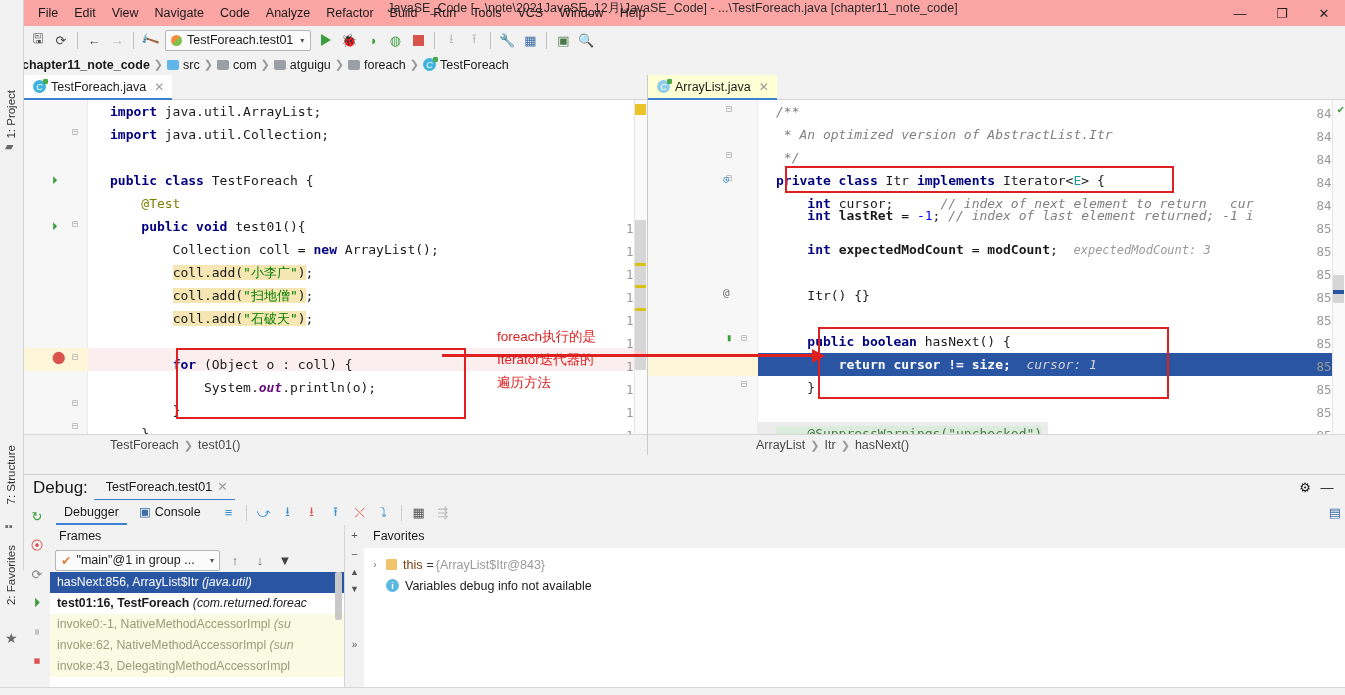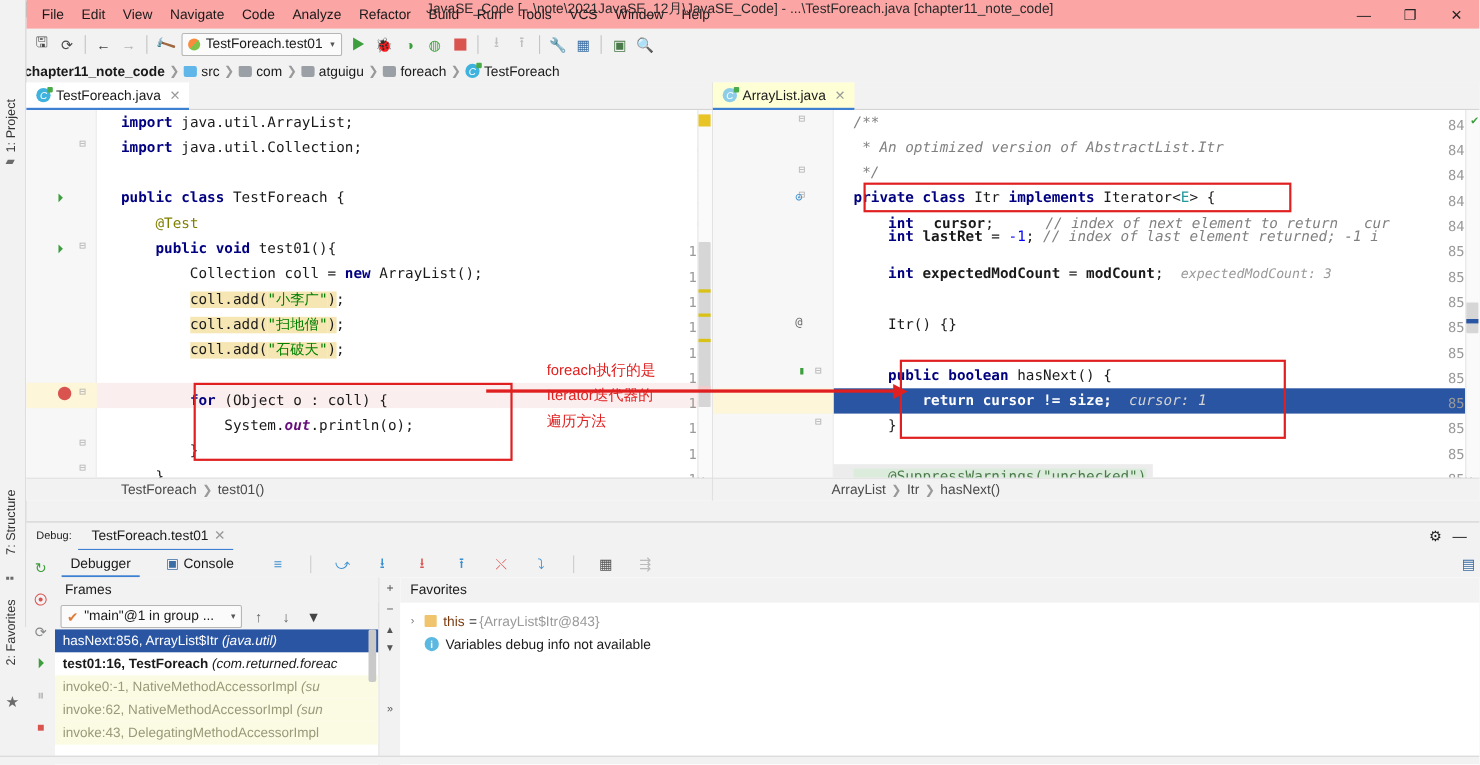--- a/index.html
+++ b/index.html
@@ -96,28 +96,28 @@
   .thumb{position:absolute;right:1px;width:11px;background:#d6d6d6;border-radius:1px;}
   .mk{position:absolute;right:1px;width:11px;height:3px;}
 
   .bcbar{height:21px;background:#f2f2f2;border-top:1px solid #d6d6d6;display:flex;align-items:center;
     padding-left:86px;gap:5px;font-size:12.5px;color:#4a4a4a;}
   .bcbar.r{padding-left:108px;}
 
   
   .debugwin{position:absolute;left:24px;right:0;top:474px;bottom:0;background:#f2f2f2;display:flex;flex-direction:column;}
   .dbg-head{height:26px;display:flex;align-items:center;gap:6px;padding-left:9px;border-top:1px solid #cfcfcf;}
-  .dbg-head .lab{font-size:10px;}
+  .dbg-head .lab{font-size:17px;}
   .dbg-tab{display:flex;align-items:center;gap:5px;padding:0 7px;height:26px;border-bottom:2px solid #3d7fd1;font-size:12.5px;}
   .dbg-head-right{margin-left:auto;display:flex;gap:2px;padding-right:8px;}
 
   .dbg-body{flex:1;display:flex;}
   .dbg-sidetools{width:26px;background:#f2f2f2;display:flex;flex-direction:column;align-items:center;gap:9px;padding-top:6px;}
   .dbg-main{flex:1;display:flex;flex-direction:column;background:#f2f2f2;}
-  .dbg-tabs{height:25px;display:flex;align-items:center;gap:16px;padding-left:6px;}
+  .dbg-tabs{height:25px;display:flex;align-items:center;gap:4px;padding-left:6px;}
   .dtab{padding:0 8px;height:25px;line-height:25px;font-size:12.5px;}
   .dtab.active{border-bottom:2px solid #3d7fd1;}
   .dbg-toolbar-ico{width:20px;height:20px;display:flex;align-items:center;justify-content:center;font-size:13px;}
   .dbg-split{flex:1;display:flex;background:#fff;}
   .frames-col{width:295px;background:#f2f2f2;border-right:1px solid #d4d4d4;display:flex;flex-direction:column;}
   .vars-col{flex:1;background:#fff;display:flex;flex-direction:column;}
   .colhdr{height:23px;line-height:23px;padding-left:9px;font-size:12.5px;background:#f2f2f2;}
   .thread-row{display:flex;align-items:center;gap:5px;padding:0 5px;height:24px;}
   .thread-sel{display:flex;align-items:center;gap:5px;height:21px;border:1px solid #b6b6b6;background:#fbfbfb;
     border-radius:2px;padding:0 5px;font-size:12.5px;width:165px;}
@@ -361,21 +361,21 @@
           <div style="position:absolute;left:75px;top:73px;color:#3b8fd0;font-size:11px;">⊙</div>
           <div style="position:absolute;left:75px;top:186px;color:#6a6a6a;font-size:11px;">@</div>
           <div style="position:absolute;left:78px;top:232px;color:#3c9e3c;font-size:10px;">▮</div>
           <div style="position:absolute;left:93px;top:232px;color:#b0b0b0;font-size:10px;">⊟</div>
           <div style="position:absolute;left:93px;top:278px;color:#b0b0b0;font-size:10px;">⊟</div>
 
           <div class="codetext" style="left:128px;top:0px;"><span class="cmt">/**</span></div>
           <div class="codetext" style="left:128px;top:23px;"><span class="cmt"> * An optimized version of AbstractList.Itr</span></div>
           <div class="codetext" style="left:128px;top:46px;"><span class="cmt"> */</span></div>
           <div class="codetext" style="left:128px;top:69px;"><span class="kw">private class</span> Itr <span class="kw">implements</span> Iterator&lt;<span class="gen">E</span>&gt; {</div>
-          <div class="codetext" style="left:128px;top:92px;">    <span class="kw">int</span> <span style="font-weight:bold;margin-left:10px;">cursor</span>;      <span class="cmt">// index of next element to return   cur</span></div>
+          <div class="codetext" style="left:128px;top:92px;">    <span class="kw">int</span> <span style="font-weight:normal;">cursor</span>;      <span class="cmt">// index of next element to return   cur</span></div>
           <div class="codetext" style="left:128px;top:104px;">    <span class="kw">int</span> <span style="font-weight:bold;">lastRet</span> = <span class="num">-1</span>; <span class="cmt">// index of last element returned; -1 i</span></div>
           <div class="codetext" style="left:128px;top:138px;">    <span class="kw">int</span> <span style="font-weight:bold;">expectedModCount</span> = <span style="font-weight:bold;">modCount</span>;  <span class="hintv">expectedModCount: 3</span></div>
           <div class="codetext" style="left:128px;top:184px;">    Itr() {}</div>
           <div class="codetext" style="left:128px;top:230px;">    <span class="kw">public boolean</span> hasNext() {</div>
           <div class="codetext" style="left:128px;top:253px;color:#fff;font-weight:bold;">        <span style="color:#fff;font-weight:bold;">return cursor != size;</span>  <span style="color:#d4d4d4;font-style:italic;font-weight:normal;">cursor: 1</span></div>
           <div class="codetext" style="left:128px;top:276px;">    }</div>
           <div class="codetext" style="left:128px;top:322px;"><span style="color:#4a7a4a;background:#dcecdc;">    @SuppressWarnings("unchecked")</span></div>
 
           <div class="redbox" style="left:137px;top:66px;width:389px;height:27px;"></div>
           <div class="redbox" style="left:170px;top:227px;width:351px;height:72px;"></div>

